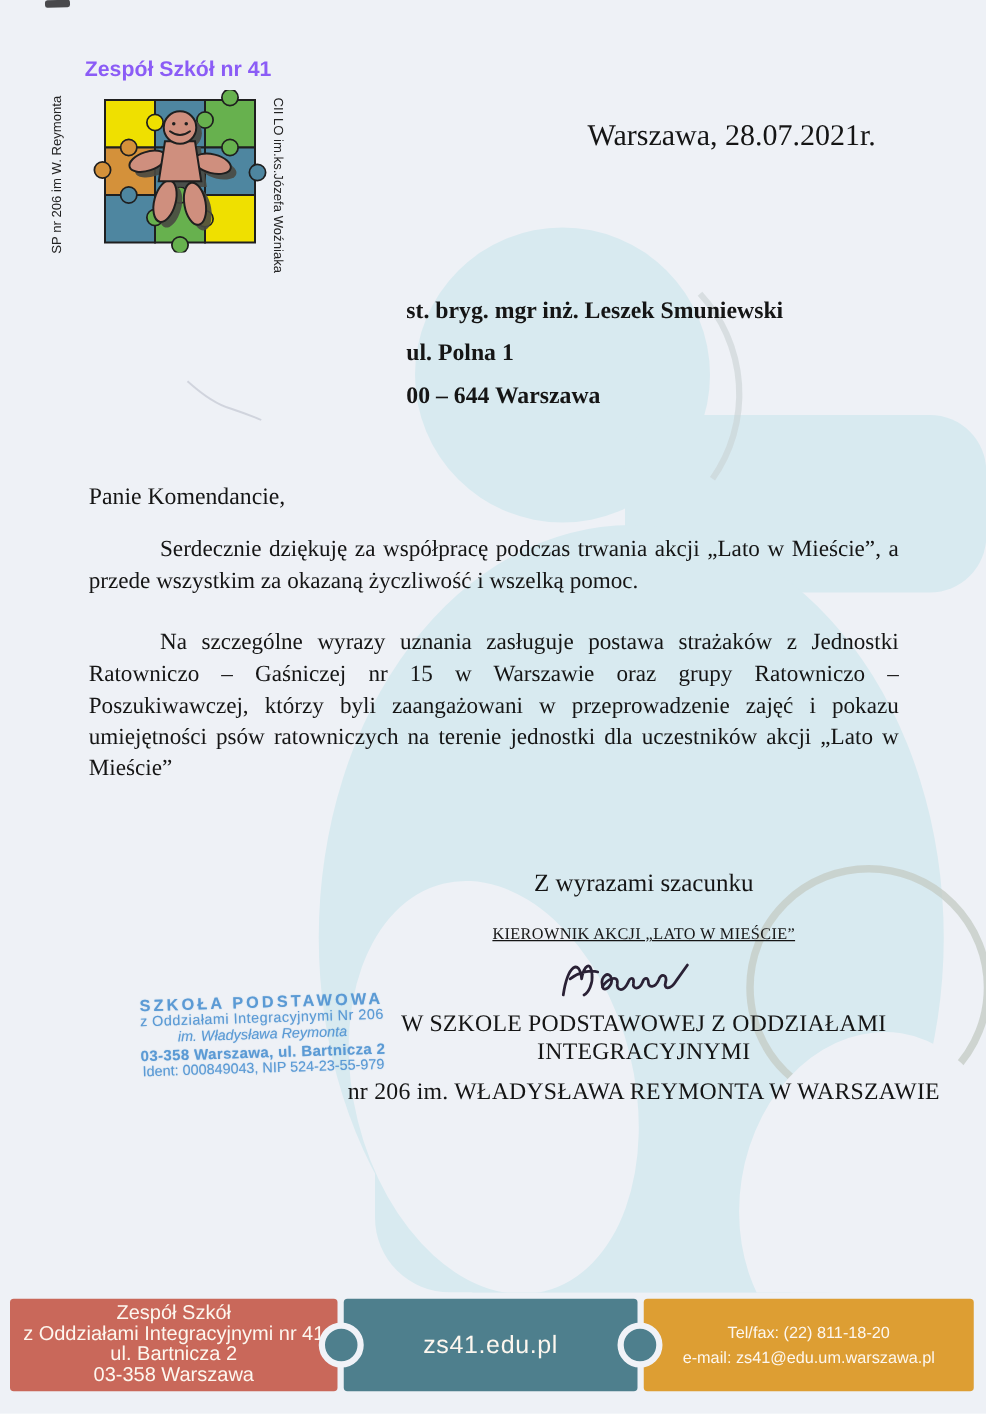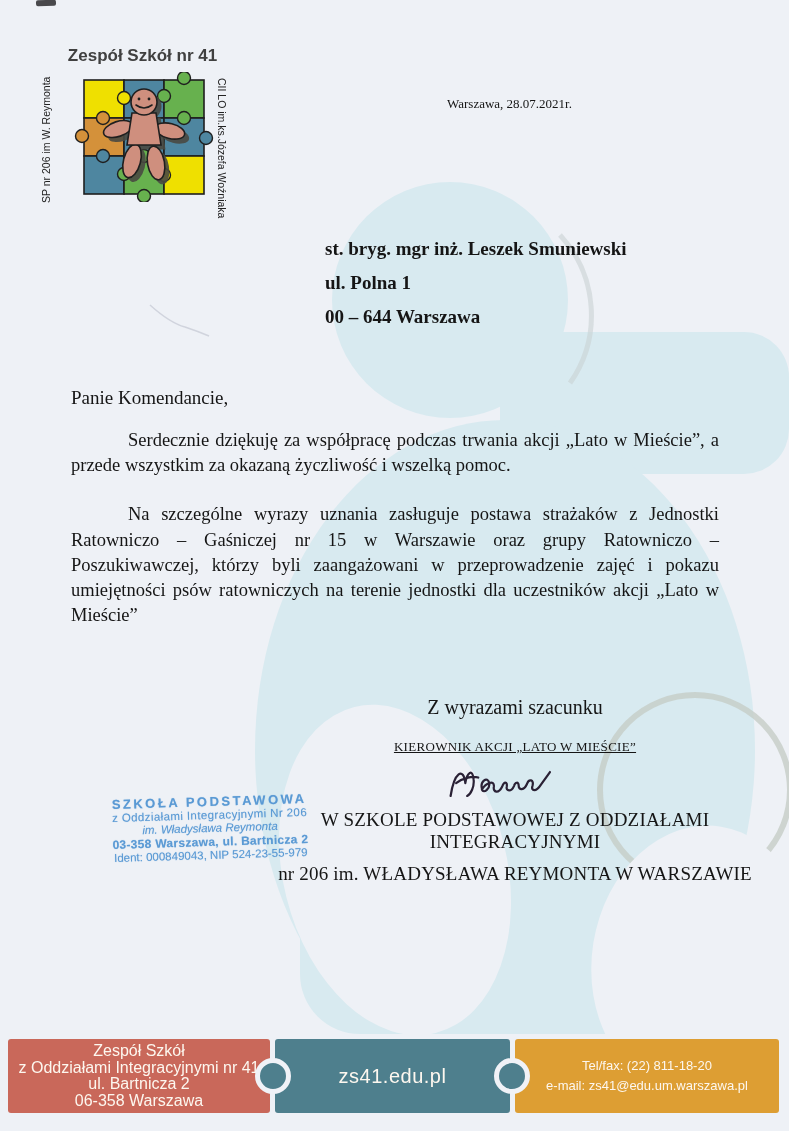--- a/index.html
+++ b/index.html
@@ -8,31 +8,31 @@
     background:#eef1f6; overflow:hidden;
     font-family:"Liberation Serif", serif; color:#151515;
   }
   .watermark{position:absolute; left:0; top:0; z-index:0;}
   .scan-mark{position:absolute; left:36px; top:0; width:20px; height:6px;
     background:#2b2b2e; border-radius:2px; opacity:.85; z-index:3; transform:rotate(-2deg);}
 
   
   .letterhead{position:absolute; left:0; top:0; width:275px; height:240px; z-index:2;}
   .lh-title{position:absolute; left:25px; top:46px; width:235px; text-align:center;
-    font-family:"Liberation Sans", sans-serif; font-weight:700; font-size:17px; color:#404040;}
+    font-family:"Liberation Sans", sans-serif; font-weight:700; font-size:17px; color:#8b5cf6;}
   .lh-puzzle{position:absolute; left:74px; top:72px;}
   .lh-integracja{position:absolute; left:25px; top:200px; width:235px; text-align:center;
     font-family:"Liberation Sans", sans-serif; font-weight:600; font-size:16.5px;
     letter-spacing:.5px; color:#161616;}
   .lh-vert{position:absolute; font-family:"Liberation Sans", sans-serif; font-size:10.5px;
     color:#222; white-space:nowrap; writing-mode:vertical-rl; height:152px; text-align:center;}
   .lh-vert-left{left:40px; top:64px; transform:rotate(180deg);}
   .lh-vert-right{left:216px; top:72px;}
 
-  .date-line{position:absolute; left:447px; top:96px; font-size:13px; z-index:2;}
+  .date-line{position:absolute; left:470px; top:96px; font-size:24px; z-index:2;}
 
   .recipient{position:absolute; left:325px; top:232px; z-index:2;}
   .recipient div{font-weight:700; font-size:19px; line-height:34px;}
 
   .salutation{position:absolute; left:71px; top:387px; font-size:19px; z-index:2;}
 
   .body-text{position:absolute; left:71px; top:428px; width:648px; z-index:2;}
   .body-text p{margin:0 0 24px 0; font-size:18.5px; line-height:25.2px;
     text-indent:57px; text-align:justify;}
 
@@ -194,21 +194,21 @@
     <div class="stamp-l2">im. Władysława Reymonta</div>
     <div class="stamp-l3">03-358 Warszawa, ul. Bartnicza 2</div>
     <div class="stamp-l4">Ident: 000849043, NIP 524-23-55-979</div>
   </div>
 
   <footer class="footer">
     <div class="fp fp-left">
       <div>Zespół Szkół</div>
       <div>z Oddziałami Integracyjnymi nr 41</div>
       <div>ul. Bartnicza 2</div>
-      <div>06-358 Warszawa</div>
+      <div>03-358 Warszawa</div>
     </div>
     <div class="fp fp-mid">
       <span class="knob knob-left"></span>
       <span class="knob knob-right"></span>
       <span class="site">zs41.edu.pl</span>
     </div>
     <div class="fp fp-right">
       <div>Tel/fax: (22) 811-18-20</div>
       <div>e-mail: zs41@edu.um.warszawa.pl</div>
     </div>

